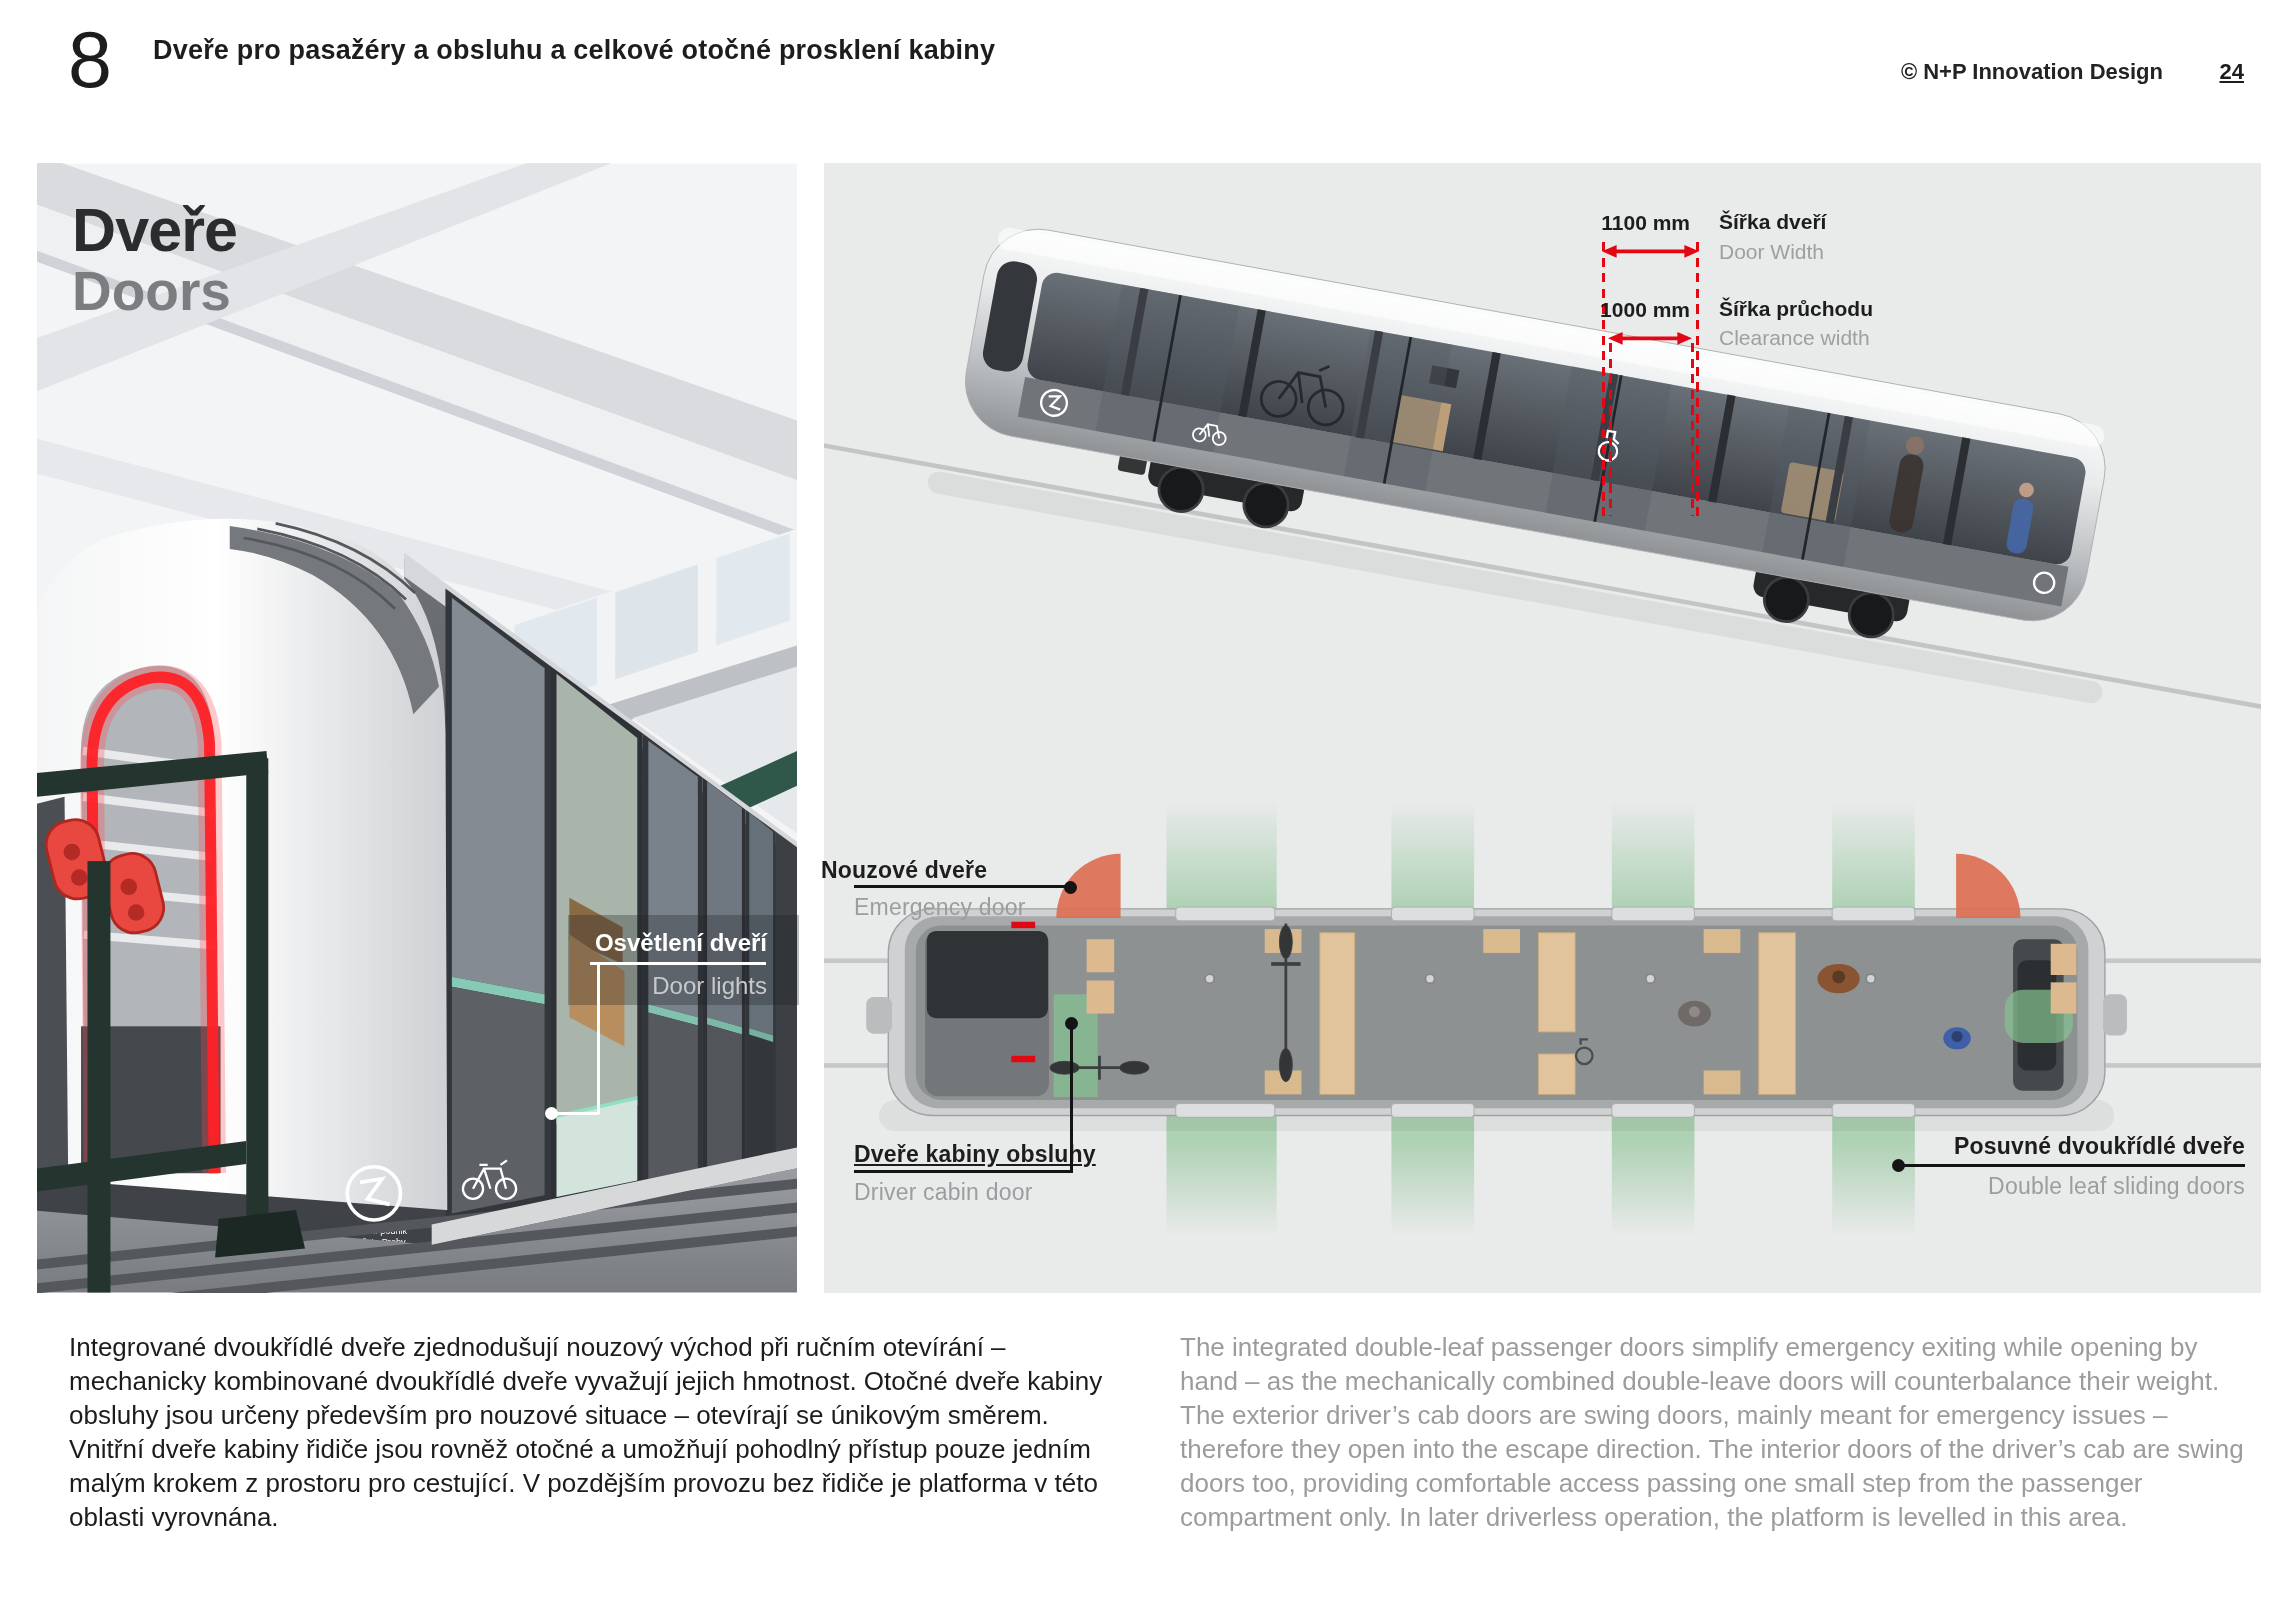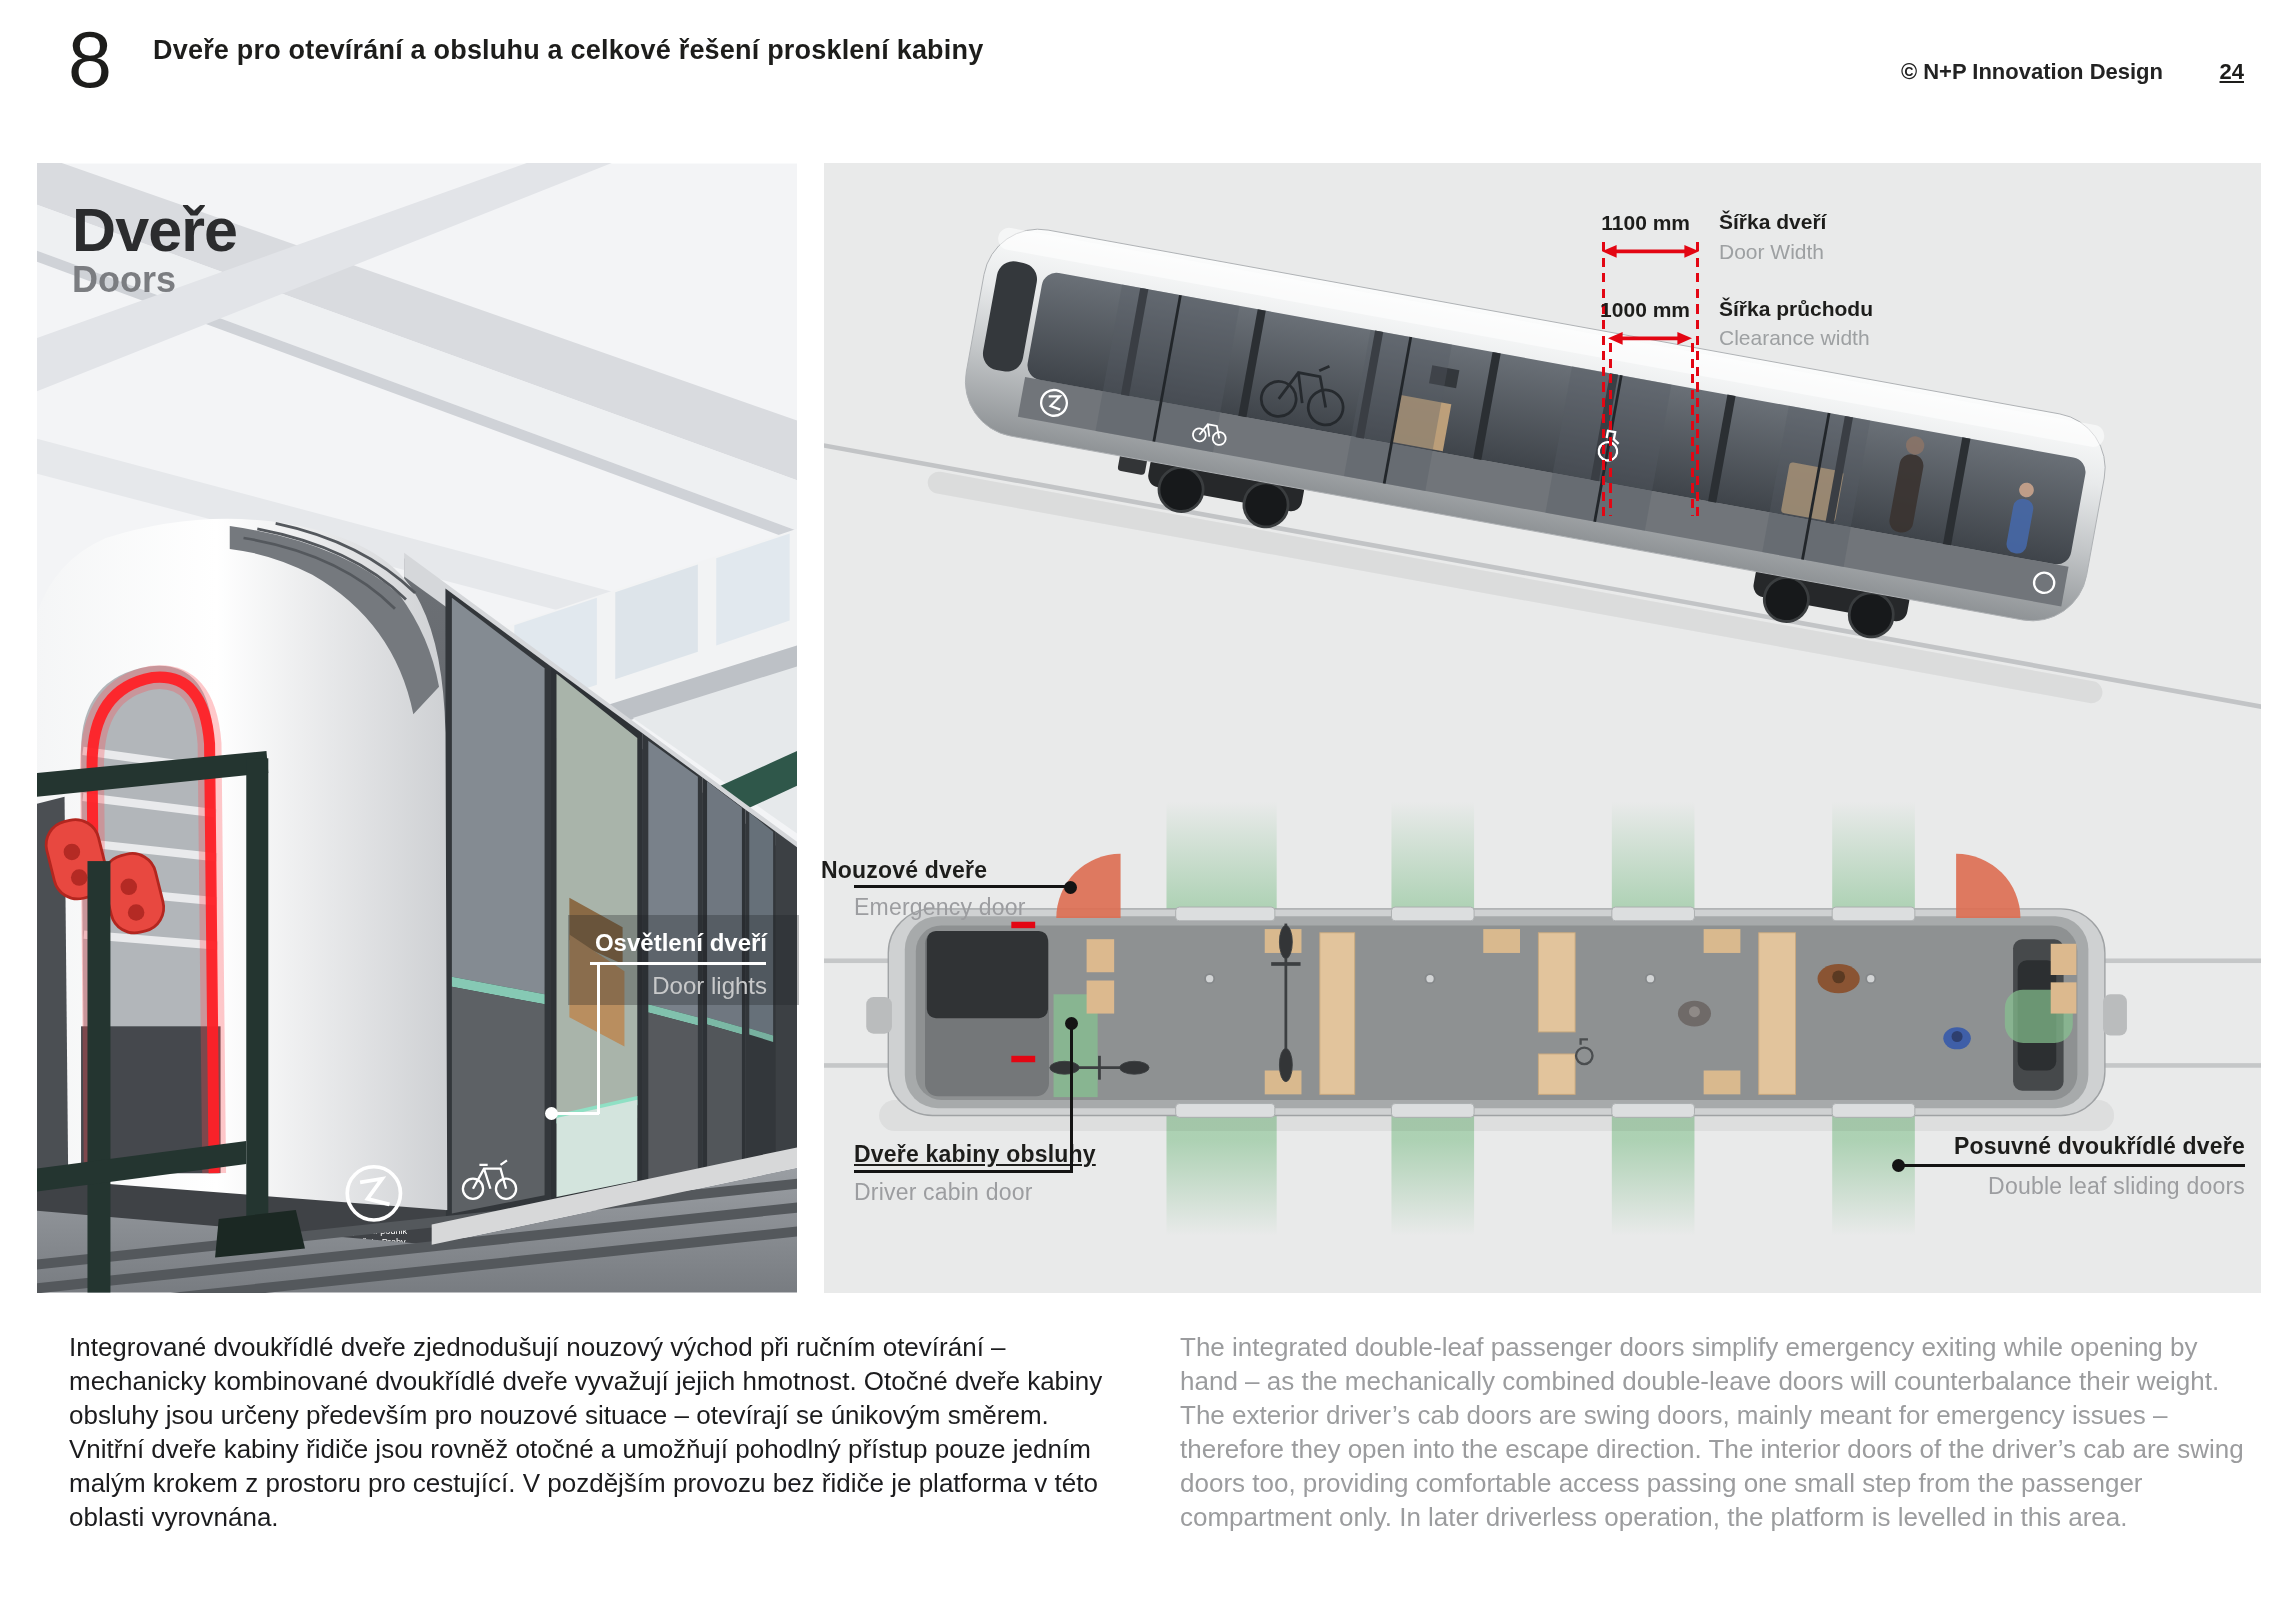--- a/index.html
+++ b/index.html
@@ -19,21 +19,21 @@
   .dim-en{font-size:21px;font-weight:500;color:#9da0a2;white-space:nowrap;}
   .para{font-size:26px;line-height:34px;font-weight:500;}
 </style>
 </head>
 <body>
 
 <div id="page">
 
   <div class="abs" style="left:0;top:0;width:2296px;height:163px;">
     <div class="abs" style="left:68px;top:20px;font-size:79px;font-weight:500;line-height:1;color:#1d1d1b;">8</div>
-    <div class="abs" style="left:153px;top:35px;font-size:27px;font-weight:700;color:#1d1d1b;letter-spacing:0.2px;">Dveře pro otevírání a obsluhu a celkové řešení prosklení kabiny</div>
+    <div class="abs" style="left:153px;top:35px;font-size:27px;font-weight:700;color:#1d1d1b;letter-spacing:0.2px;">Dveře pro pasažéry a obsluhu a celkové otočné prosklení kabiny</div>
     <div class="abs" style="right:133px;top:59px;font-size:22px;font-weight:600;color:#232323;">© N+P Innovation Design</div>
     <div class="abs" style="right:52px;top:59px;font-size:22px;font-weight:700;color:#1d1d1b;text-decoration:underline;">24</div>
   </div>
 
   <div class="abs" style="left:37px;top:163px;width:760px;height:1130px;overflow:hidden;">
     <svg width="760" height="1130" viewBox="0 0 828 1230" style="position:absolute;left:0;top:0;">
       <defs>
         <linearGradient id="gNose" x1="0" y1="0" x2="1" y2="0">
           <stop offset="0" stop-color="#f4f5f6"></stop>
             <stop offset=".45" stop-color="#ffffff"></stop>
@@ -140,21 +140,21 @@
       <g fill="#243530">
         <polygon points="0,664 250,640 252,664 0,690"></polygon>
         <rect x="228" y="648" width="24" height="530"></rect>
         <rect x="55" y="760" width="25" height="470"></rect>
         <polygon points="0,1095 228,1065 228,1090 0,1120"></polygon>
         <polygon points="198,1150 282,1140 292,1182 194,1192" fill="#1b2823"></polygon>
       </g>
     </svg>
 
     <div class="abs" style="left:35px;top:20px;font-size:61px;font-weight:700;color:#2b2c2e;letter-spacing:-0.9px;margin-top:12px;">Dveře</div>
-    <div class="abs" style="left:35px;top:96px;font-size:36px;font-weight:600;color:#7b7d81;">Doors</div>
+    <div class="abs" style="left:35px;top:96px;font-size:55px;font-weight:600;color:#7b7d81;">Doors</div>
   </div>
 
   <div class="abs" style="left:0;top:0;">
     <div class="abs" style="left:568px;top:915px;width:231px;height:90px;background:rgba(30,33,35,.30);"></div>
     <div class="abs" style="left:551px;top:929px;width:216px;text-align:right;font-size:24px;font-weight:600;color:#ffffff;">Osvětlení dveří</div>
     <div class="abs" style="left:590px;top:962px;width:176px;height:2.8px;background:#ffffff;"></div>
     <div class="abs" style="left:551px;top:972px;width:216px;text-align:right;font-size:24px;font-weight:500;color:#c8c9ca;">Door lights</div>
     <div class="abs" style="left:597px;top:962px;width:2.8px;height:152px;background:#ffffff;"></div>
     <div class="abs" style="left:556px;top:1112px;width:43px;height:2.8px;background:#ffffff;"></div>
     <div class="wdot" style="left:545px;top:1107px;"></div>

